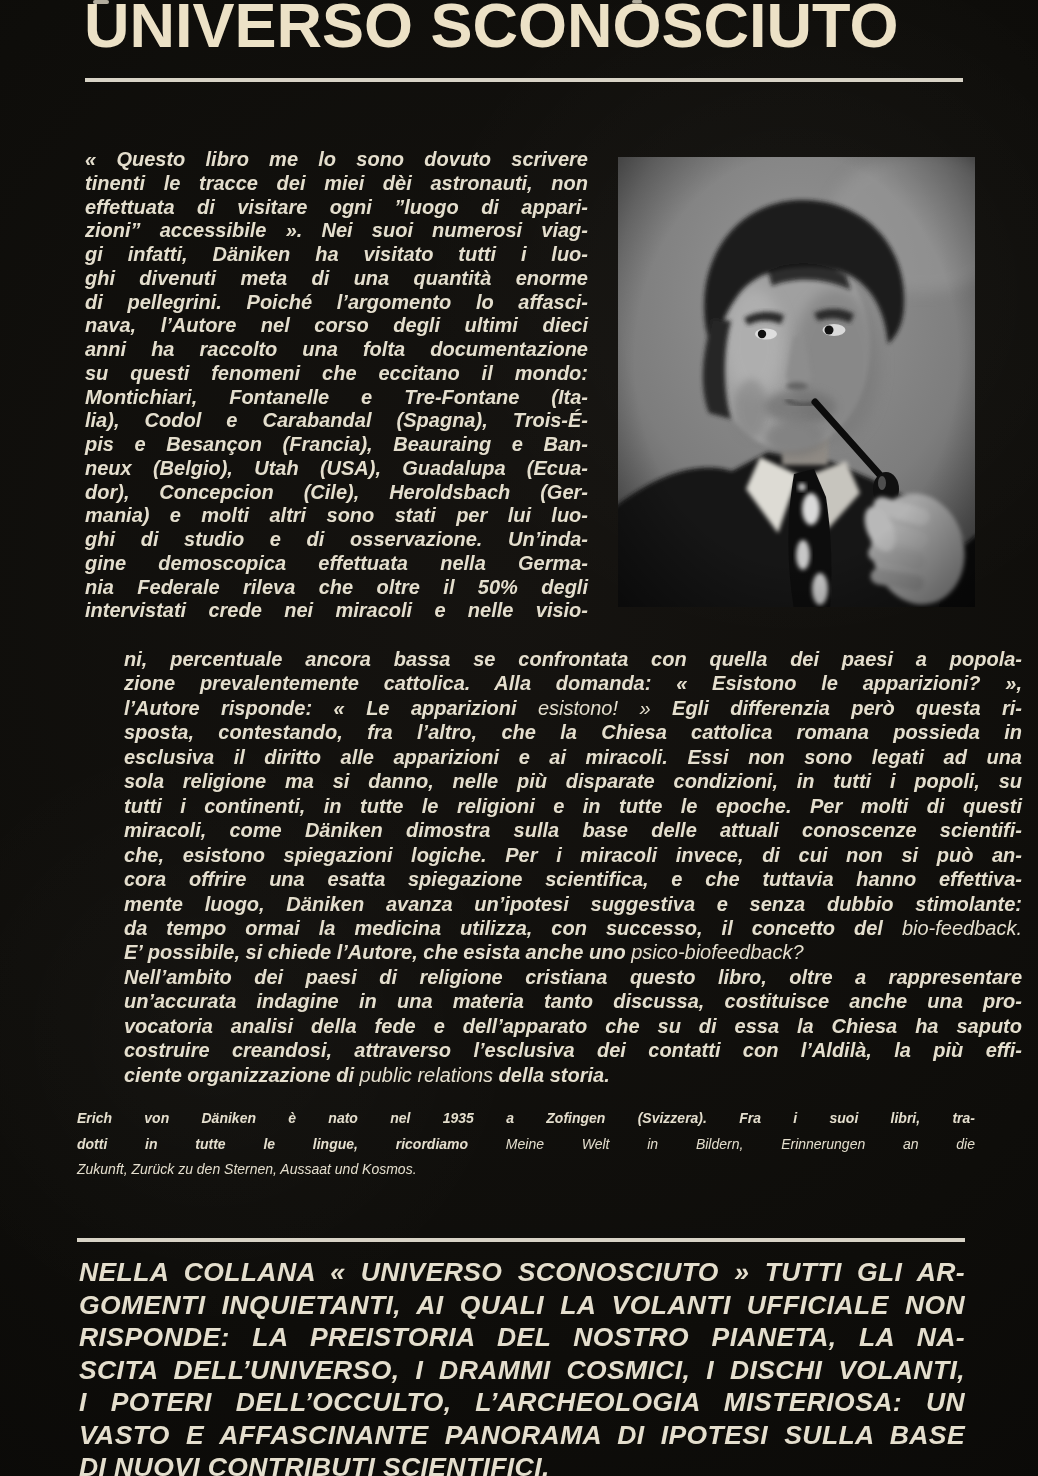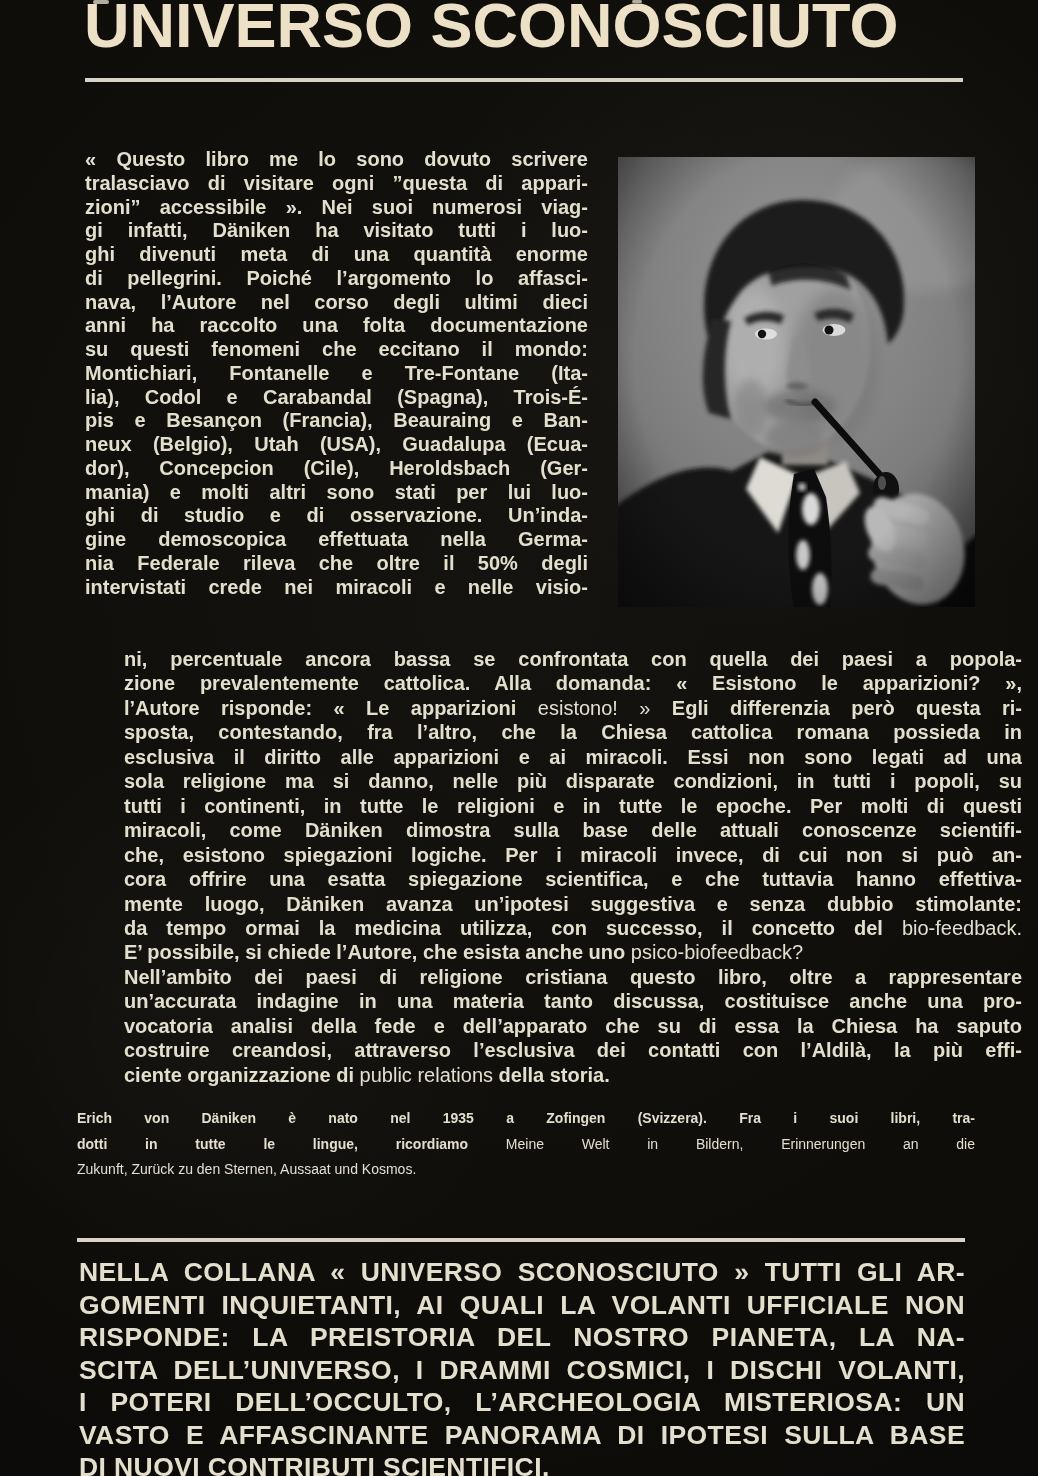--- a/index.html
+++ b/index.html
@@ -18,21 +18,21 @@
     padding-left:20px;
   }
   .title{
     position:absolute; left:84px; top:-9px;
     font-size:63px; line-height:1.1; letter-spacing:0px;
     color:var(--title); white-space:nowrap;
   }
   .rule{position:absolute; background:var(--rule); height:4px;}
   .rule1{left:85px; top:78px; width:878px;}
   .rule2{left:77px; top:1238px; width:888px;}
-  .textblock{position:absolute;}
+  .textblock{position:absolute;font-style:italic;}
   .tline{text-align:justify; text-align-last:justify;}
   .tline.left{text-align-last:left;}
   .light{font-weight:400;}
   .intro{left:85px; top:148px; width:503px; font-size:20px; line-height:23.75px;}
   .mainpara{left:77px; top:647px; width:898px; font-size:20px; line-height:24.45px;margin-left:47px;}
   .bio{left:77px; top:1106px; width:898px; font-size:14px; line-height:25.5px;}
   .series{left:79px; top:1256px; width:886px; font-size:26.5px; line-height:32.5px; letter-spacing:0.4px;}
   .photo{
     position:absolute; left:618px; top:157px; width:357px; height:450px;
     background:#2a2a2a;
@@ -47,21 +47,22 @@
 <div class="page">
 
   <div class="speck speck1"></div>
   <div class="speck speck2"></div>
 
   <div class="title">UNIVERSO SCONOSCIUTO</div>
   <div class="rule rule1"></div>
 
   <div class="textblock intro">
       <div class="tline"><span>« Questo libro me lo sono dovuto scrivere</span></div>
-      <div class="tline"><span>tralasciavo di visitare ogni ”questa di appari-</span></div>
+      <div class="tline"><span>tinenti le tracce dei miei dèi astronauti, non</span></div>
+      <div class="tline"><span>effettuata di visitare ogni ”luogo di appari-</span></div>
       <div class="tline"><span>zioni” accessibile ». Nei suoi numerosi viag-</span></div>
       <div class="tline"><span>gi infatti, Däniken ha visitato tutti i luo-</span></div>
       <div class="tline"><span>ghi divenuti meta di una quantità enorme</span></div>
       <div class="tline"><span>di pellegrini. Poiché l’argomento lo affasci-</span></div>
       <div class="tline"><span>nava, l’Autore nel corso degli ultimi dieci</span></div>
       <div class="tline"><span>anni ha raccolto una folta documentazione</span></div>
       <div class="tline"><span>su questi fenomeni che eccitano il mondo:</span></div>
       <div class="tline"><span>Montichiari, Fontanelle e Tre-Fontane (Ita-</span></div>
       <div class="tline"><span>lia), Codol e Carabandal (Spagna), Trois-É-</span></div>
       <div class="tline"><span>pis e Besançon (Francia), Beauraing e Ban-</span></div>

